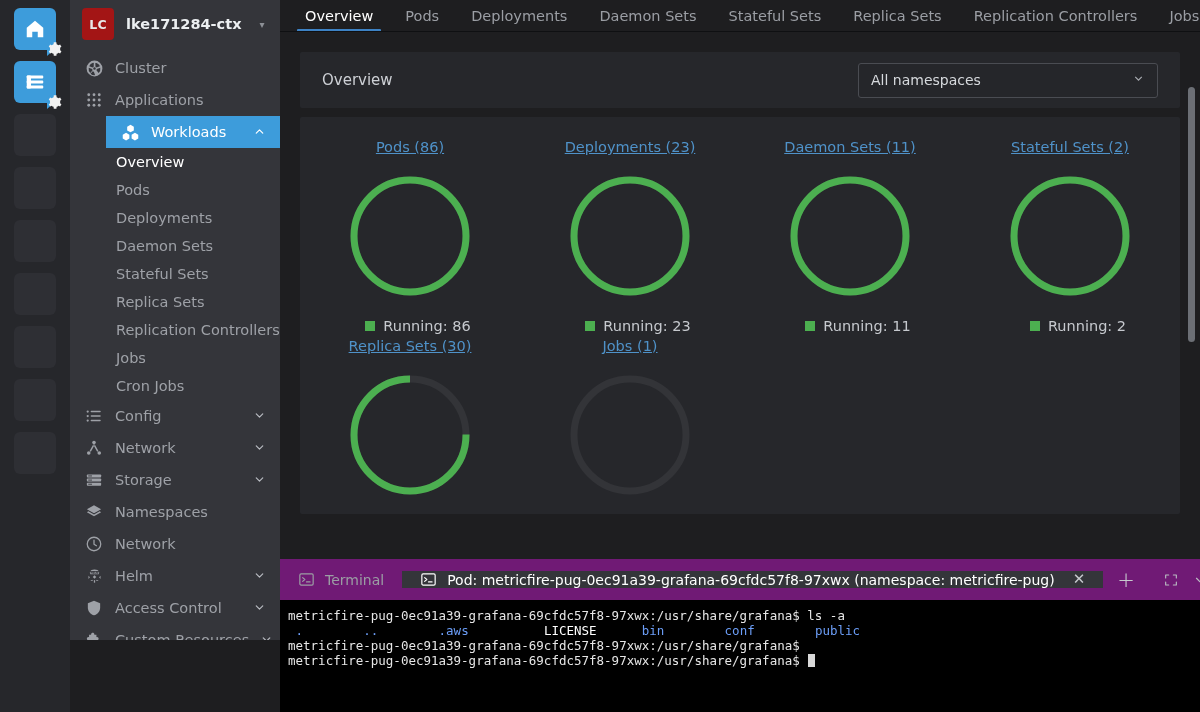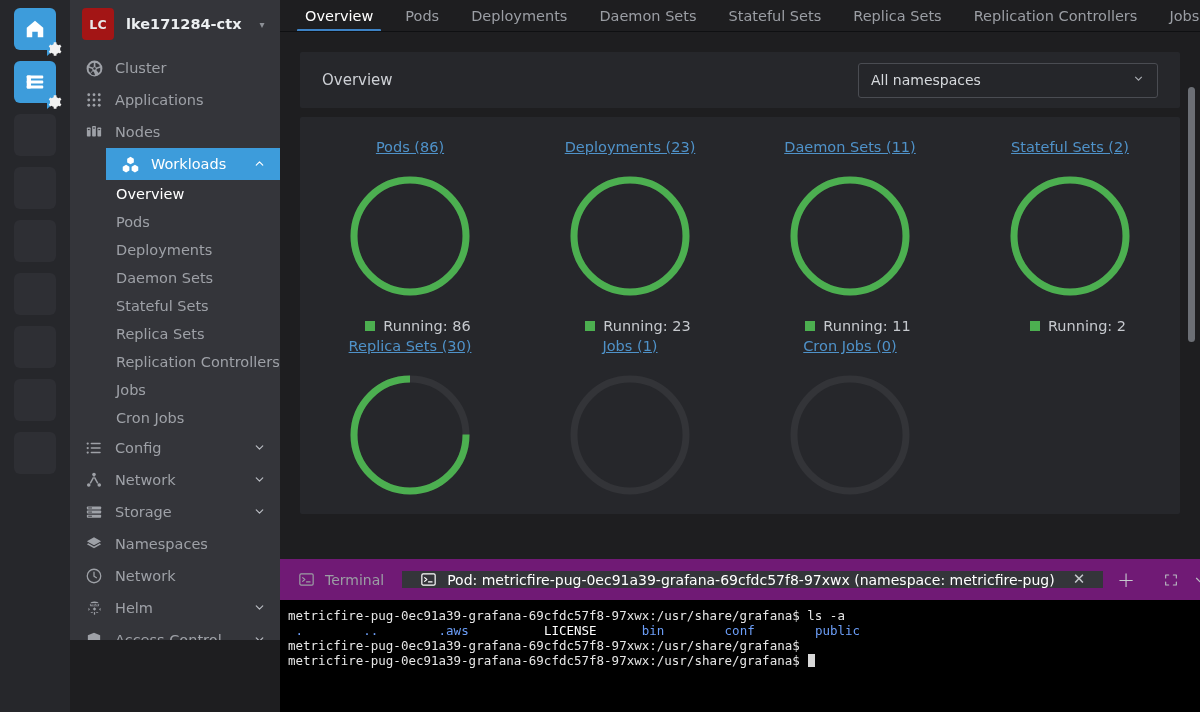--- a/index.html
+++ b/index.html
@@ -234,33 +234,20 @@
               <circle cx="5" cy="12" r="1.9"></circle>
               <circle cx="12" cy="12" r="1.9"></circle>
               <circle cx="19" cy="12" r="1.9"></circle>
               <circle cx="5" cy="19" r="1.9"></circle>
               <circle cx="12" cy="19" r="1.9"></circle>
               <circle cx="19" cy="19" r="1.9"></circle>
             </svg>
           </span>
           <span class="nav-label">Applications</span>
         </div>
-        <div class="nav-item">
-          <span class="ico">
-            <svg width="18" height="18" viewBox="0 0 24 24" fill="#9ea1a7">
-              <rect x="2.5" y="6" width="5" height="12" rx="1"></rect>
-              <rect x="9.5" y="4" width="5" height="14" rx="1"></rect>
-              <rect x="16.5" y="6" width="5" height="12" rx="1"></rect>
-              <rect x="3.8" y="8" width="2.4" height="1.5" fill="#34353a"></rect>
-              <rect x="10.8" y="6" width="2.4" height="1.5" fill="#34353a"></rect>
-              <rect x="17.8" y="8" width="2.4" height="1.5" fill="#34353a"></rect>
-            </svg>
-          </span>
-          <span class="nav-label">Nodes</span>
-        </div>
         <div class="nav-item active">
           <span class="ico">
             <svg width="19" height="19" viewBox="0 0 24 24" fill="#ffffff">
               <path d="M12 2.2l4.2 2.4v4.8L12 11.8 7.8 9.4V4.6zM6.4 12.4l4.2 2.4v4.8l-4.2 2.4-4.2-2.4v-4.8zm11.2 0l4.2 2.4v4.8l-4.2 2.4-4.2-2.4v-4.8z"></path>
             </svg>
           </span>
           <span class="nav-label">Workloads</span>
           <span class="chev"><svg width="13" height="13" viewBox="0 0 24 24" fill="none" stroke="#ffffff" stroke-width="2.2" stroke-linecap="round" stroke-linejoin="round">
               <path d="M6 15l6-6 6 6"></path>
             </svg></span>
@@ -502,29 +489,20 @@
               <div class="stat-link">Replica Sets (30)</div>
               <div class="donut-wrap">
                 <svg width="130" height="130" viewBox="0 0 130 130">
     <circle cx="65" cy="65" r="56" fill="none" stroke="#333438" stroke-width="7"></circle>
     <circle cx="65" cy="65" r="56" fill="none" stroke="#4caf50" stroke-width="7" stroke-dasharray="263.89378290154264 87.9645943005142" transform="rotate(-90 65 65) scale(1,-1) translate(0,-130)"></circle>
   </svg>
               </div>
             </div>
             <div class="stat-cell">
               <div class="stat-link">Jobs (1)</div>
-              <div class="donut-wrap">
-                <svg width="130" height="130" viewBox="0 0 130 130">
-    <circle cx="65" cy="65" r="56" fill="none" stroke="#333438" stroke-width="7"></circle>
-
-  </svg>
-              </div>
-            </div>
-            <div class="stat-cell">
-              <div class="stat-link">Cron Jobs (0)</div>
               <div class="donut-wrap">
                 <svg width="130" height="130" viewBox="0 0 130 130">
     <circle cx="65" cy="65" r="56" fill="none" stroke="#333438" stroke-width="7"></circle>
 
   </svg>
               </div>
             </div>
             <div class="spacer"></div>
           </div>
       </div>

